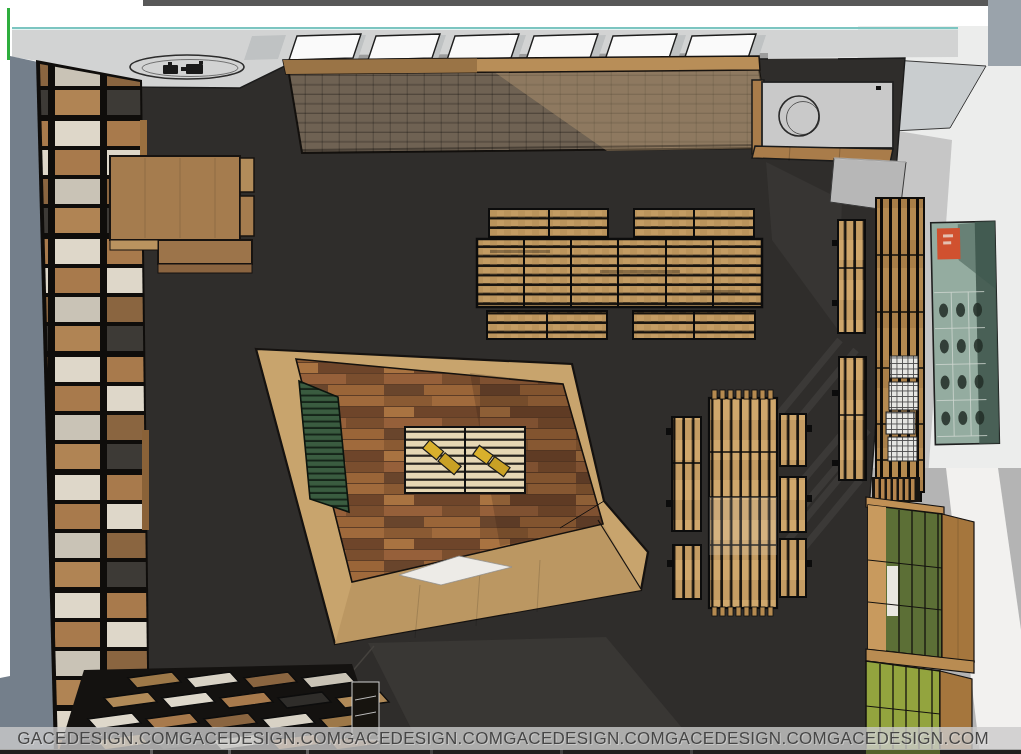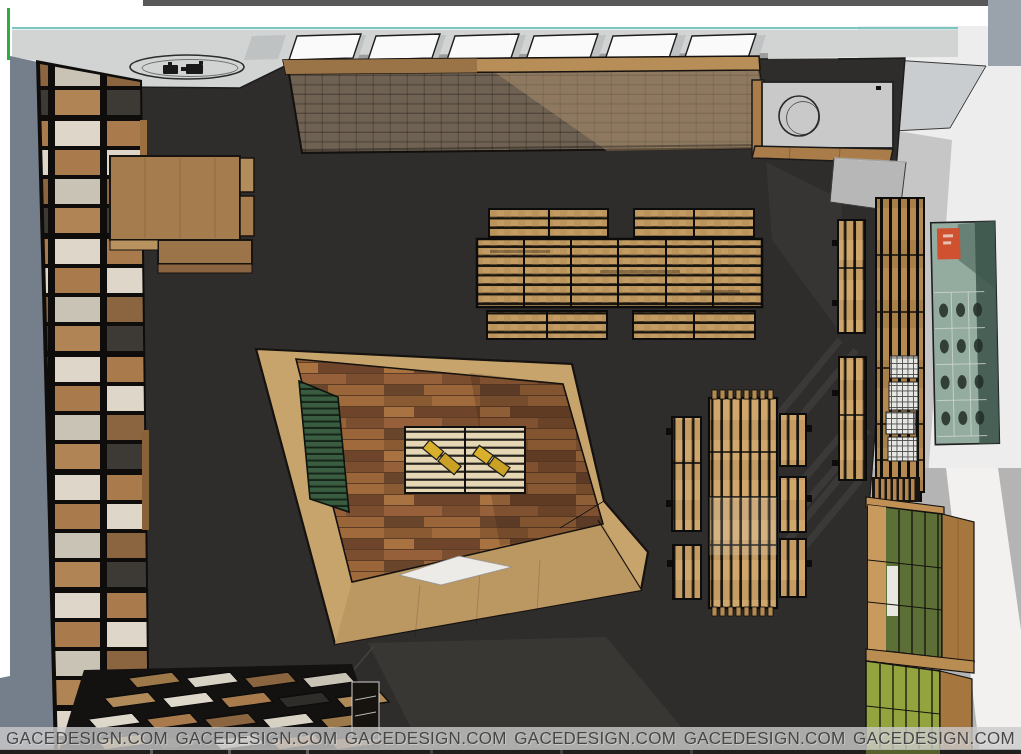--- a/index.html
+++ b/index.html
@@ -2,22 +2,22 @@
 <html><head>
 <meta charset="utf-8">
 <style>
   html,body{margin:0;padding:0;background:#ffffff;}
   .stage{position:relative;width:1021px;height:754px;overflow:hidden;background:#fff;
          font-family:"Liberation Sans",sans-serif;}
   .stage svg{position:absolute;left:0;top:0;}
   .watermark-band{
     position:absolute;left:0;top:727px;width:1021px;height:23px;
     background:rgba(203,203,203,0.8);
-    display:flex;align-items:center;justify-content:space-between;
-    padding:0 6px;box-sizing:border-box;
+    display:flex;align-items:center;justify-content:flex-end;
+    padding:0 32px;box-sizing:border-box;
   }
   .watermark-band span{
     font-size:17px;letter-spacing:.3px;color:#414141;opacity:.95;
     text-shadow:1px 1px 0 rgba(255,255,255,.35);white-space:nowrap;
   }
 </style>
 </head>
 <body>
 
 <div class="stage">

